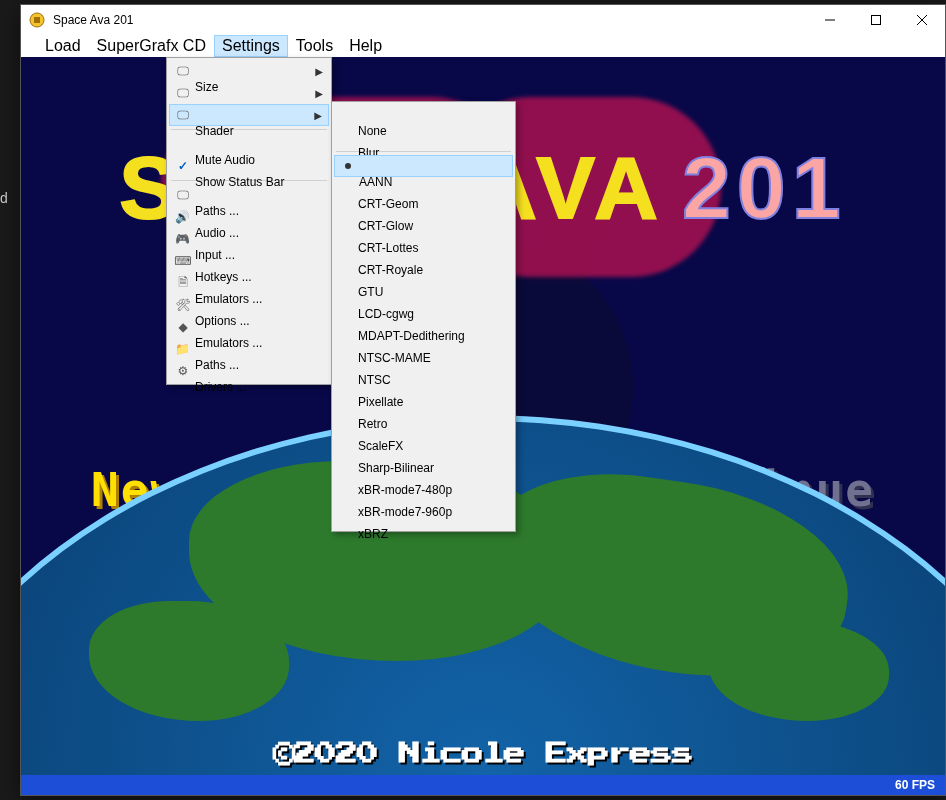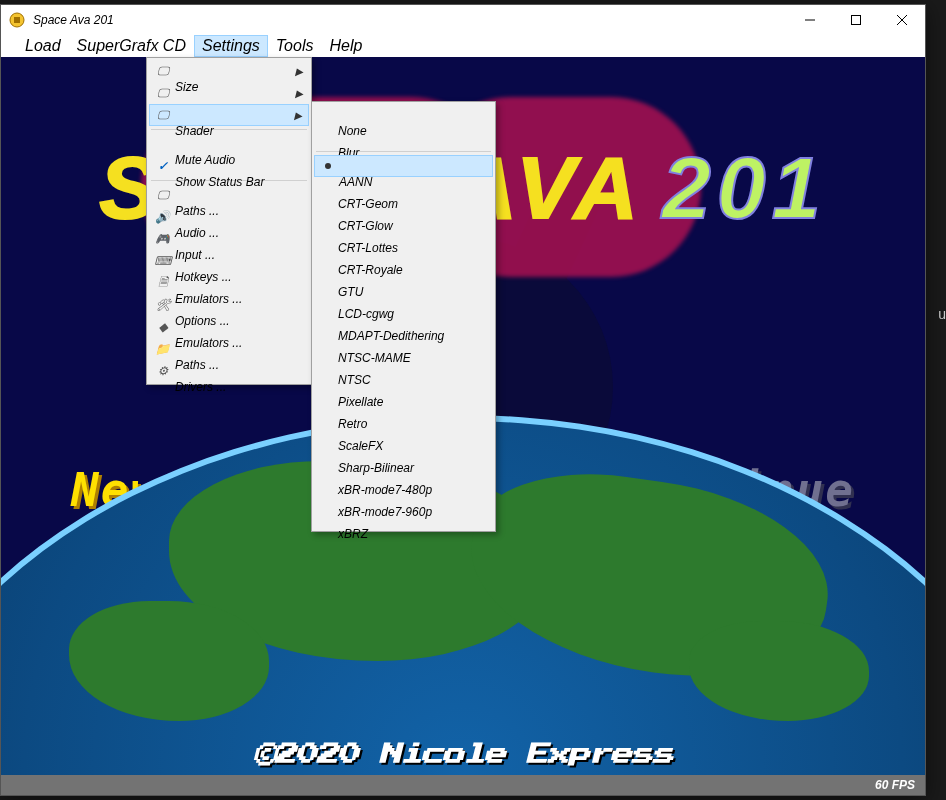--- a/index.html
+++ b/index.html
@@ -1,37 +1,37 @@
 <!DOCTYPE html>
 <html><head>
 <meta charset="utf-8">
 <style>
 * { margin: 0; padding: 0; box-sizing: border-box; font-family: "Segoe UI", Tahoma, sans-serif; }
 body { background: #1a1a1a; width: 946px; height: 800px; overflow: hidden; position: relative; }
 
 .window {
-  position: absolute; left: 0; top: 4px; width: 926px; height: 792px;
+  position: absolute; left: 20px; top: 4px; width: 926px; height: 792px;
   background: #fff; border: 1px solid #555; box-shadow: 0 4px 20px rgba(0,0,0,.5);
-  display: flex; flex-direction: column; font-style: italic;
+  display: flex; flex-direction: column;
 }
 
 .titlebar { height: 30px; display: flex; align-items: center; padding-left: 8px; background: #fff; }
 .titlebar .app-icon { width: 16px; height: 16px; margin-right: 8px; display:flex; align-items:center; justify-content:center; }
 .titlebar .title { font-size: 12px; color:#000; flex:1; }
 .titlebar .win-controls { display:flex; }
 .titlebar .win-btn { width: 46px; height: 30px; display:flex; align-items:center; justify-content:center; font-size:10px; }
 
 .menubar { height: 22px; display:flex; align-items:center; padding: 0 16px; background:#fff; font-size:16px; border-bottom: 0; }
 .menubar .menu-item { padding: 2px 8px; cursor:default; }
 .menubar .menu-item.open { background:#cce8ff; border:1px solid #99d1ff; padding:1px 7px; }
 
 .content { flex:1; position:relative; background:#000; overflow:hidden; }
 
 .game-viewport { position:absolute; left:0; top:0; right:0; bottom:20px; background:#080848; overflow:hidden; }
-.statusbar { position:absolute; left:0; right:0; bottom:0; height:20px; background:#737373; color:#fff; display:flex; justify-content:flex-end; align-items:center; padding-right:10px; font-size:12px; font-weight:bold; }
+.statusbar { position:absolute; left:0; right:0; bottom:0; height:20px; background:#1d4ed8; color:#fff; display:flex; justify-content:flex-end; align-items:center; padding-right:10px; font-size:12px; font-weight:bold; }
 
 
 .character-silhouette {
   position:absolute; left:50%; top:100px; transform:translateX(-50%);
   width:560px; height:640px;
 }
 .head { position:absolute; left:50%; top:80px; transform:translateX(-50%); width:300px; height:300px; background:#0a0a3a; border-radius:50%; }
 .body { position:absolute; left:50%; top:260px; transform:translateX(-50%); width:240px; height:300px; background:#0a0a3a; border-radius:120px 120px 60px 60px; }
 .ear1 { position:absolute; left:50%; top:0; transform:translate(-120px,0) rotate(-25deg); width:60px; height:160px; background:#0a0a3a; border-radius:30px 30px 0 0; }
 .ear2 { position:absolute; left:50%; top:0; transform:translate(60px,0) rotate(25deg); width:60px; height:160px; background:#0a0a3a; border-radius:30px 30px 0 0; }
@@ -64,21 +64,21 @@
   pointer-events:none;
 }
 .logo-blob { position:absolute; width:360px; height:180px; background:#a01050; border-radius:90px; filter: blur(2px); opacity:.9; }
 .logo-blob.b1 { left:140px; }
 .logo-blob.b2 { left:420px; width:280px; }
 .logo-text {
   position:relative; font-family: monospace; font-size:88px; font-weight:bold;
   letter-spacing:6px;
 }
 .logo-text .sp { color:#f5e020; -webkit-text-stroke: 2px #f5e020; text-shadow: 0 0 0 #f5e020; }
-.logo-text .num { color:#bef264; -webkit-text-stroke: 2px #8080e0; margin-left:18px;margin-top:15px; }
+.logo-text .num { color:#fca5a5; -webkit-text-stroke: 2px #8080e0; margin-left:18px;margin-top:15px; }
 
 .menu-options {
   position:absolute; left:0; right:0; top:406px;
   display:flex; justify-content:space-between; padding: 0 70px;
 }
 .pixel-text {
   font-family: monospace; font-weight:bold; font-size:46px;
   letter-spacing:2px; image-rendering: pixelated;
 }
 .pixel-text.active { color:#ffe000; text-shadow: 3px 3px 0 #b08000; }

